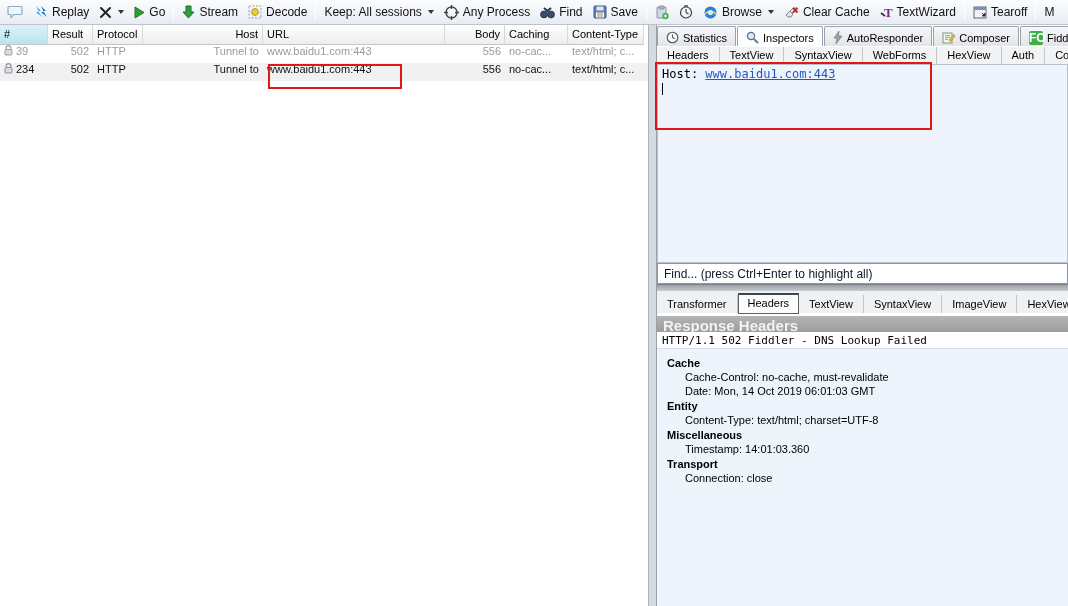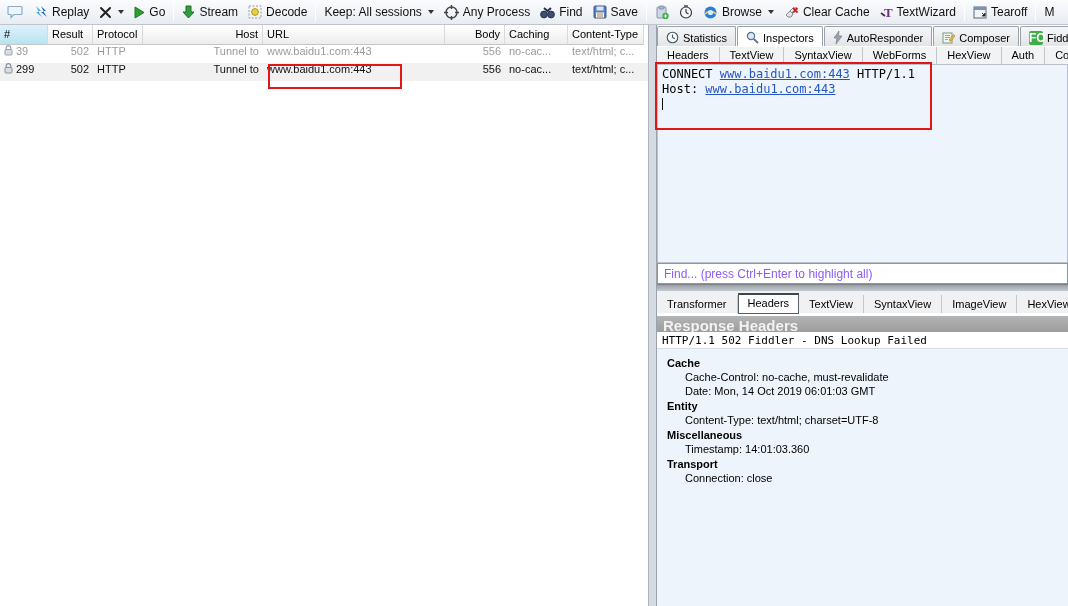--- a/index.html
+++ b/index.html
@@ -51,21 +51,21 @@
     font-size:11px; background:#f2f3f5; border-top:1px solid #fff; }
   .stab { padding:2px 10px 0 10px; border-right:1px solid #c3c7cc; white-space:nowrap; }
 
   .request-area { position:absolute; left:0; top:39px; width:411px; height:199px;
     background:#eef4fb; border:1px solid #b9c2cc; font-family:"DejaVu Sans Mono","Liberation Mono",monospace;
     font-size:12px; padding:2px 0 0 4px; line-height:15px; white-space:pre; }
   .request-area a { color:#2456c8; text-decoration:underline; }
   .cursor-bar { display:inline-block; width:1px; height:12px; background:#000; vertical-align:-2px; }
 
   .find-bar { position:absolute; left:0; top:238px; width:411px; height:21px; background:#fff;
-    border:1px solid #8f969e; font-size:12px; color:#8b5cf6; padding:3px 0 0 6px; white-space:nowrap; overflow:hidden; }
+    border:1px solid #8f969e; font-size:12px; color:#0f172a; padding:3px 0 0 6px; white-space:nowrap; overflow:hidden; }
 
   .h-splitter { position:absolute; left:0; top:259px; width:411px; height:7px;
     background:linear-gradient(#9aa0a6,#c6cbd0); border-top:1px solid #7e848a; }
 
   .resp-tabs { position:absolute; left:0; top:266px; height:22px; width:100%; display:flex;
     font-size:11px; background:#f0f1f3; align-items:flex-end; padding-top:12px; }
   .rtab { padding:3px 10px; border-right:1px solid #c3c7cc; white-space:nowrap; }
   .rtab.active { background:#fdfdfd; border:1px solid #55606a; border-top:2px solid #3c4650;
     padding:2px 9px 4px 9px; margin:-2px 0 -1px 0; }
 
@@ -265,21 +265,21 @@
     <div class="gr-cell c4">www.baidu1.com:443</div>
     <div class="gr-cell c5 r">556</div>
     <div class="gr-cell c6">no-cac...</div>
     <div class="gr-cell c7">text/html; c...</div>
   </div>
 
   <div class="grid-row row-selected">
     <div class="gr-cell c0"><svg class="lock" width="9" height="11" viewBox="0 0 9 11">
           <path d="M2.2 4.5 V3 a2.3 2.3 0 0 1 4.6 0 v1.5" fill="none" stroke="#8a929a" stroke-width="1.2"></path>
           <rect x="1" y="4.5" width="7" height="5.5" rx="0.8" fill="#d7dde3" stroke="#8a929a"></rect>
-        </svg><span>299</span></div>
+        </svg><span>234</span></div>
     <div class="gr-cell c1 r">502</div>
     <div class="gr-cell c2">HTTP</div>
     <div class="gr-cell c3 r">Tunnel to</div>
     <div class="gr-cell c4">www.baidu1.com:443</div>
     <div class="gr-cell c5 r">556</div>
     <div class="gr-cell c6">no-cac...</div>
     <div class="gr-cell c7">text/html; c...</div>
   </div>
 </div>
 
@@ -325,21 +325,21 @@
   <div class="insp-subtabs">
     <div class="stab">Headers</div>
     <div class="stab">TextView</div>
     <div class="stab">SyntaxView</div>
     <div class="stab">WebForms</div>
     <div class="stab">HexView</div>
     <div class="stab">Auth</div>
     <div class="stab">Co</div>
   </div>
 
-  <div class="request-area"><div><span>CONNECT </span><a href="#">www.baidu1.com:443</a><span> HTTP/1.1</span></div><div><span>Host: </span><a href="#">www.baidu1.com:443</a></div><div><span class="cursor-bar"></span></div></div>
+  <div class="request-area"><div><span>Host: </span><a href="#">www.baidu1.com:443</a></div><div><span class="cursor-bar"></span></div></div>
 
   <div class="find-bar">Find... (press Ctrl+Enter to highlight all)</div>
 
   <div class="h-splitter"></div>
 
   <div class="resp-tabs">
     <div class="rtab">Transformer</div>
     <div class="rtab active">Headers</div>
     <div class="rtab">TextView</div>
     <div class="rtab">SyntaxView</div>

